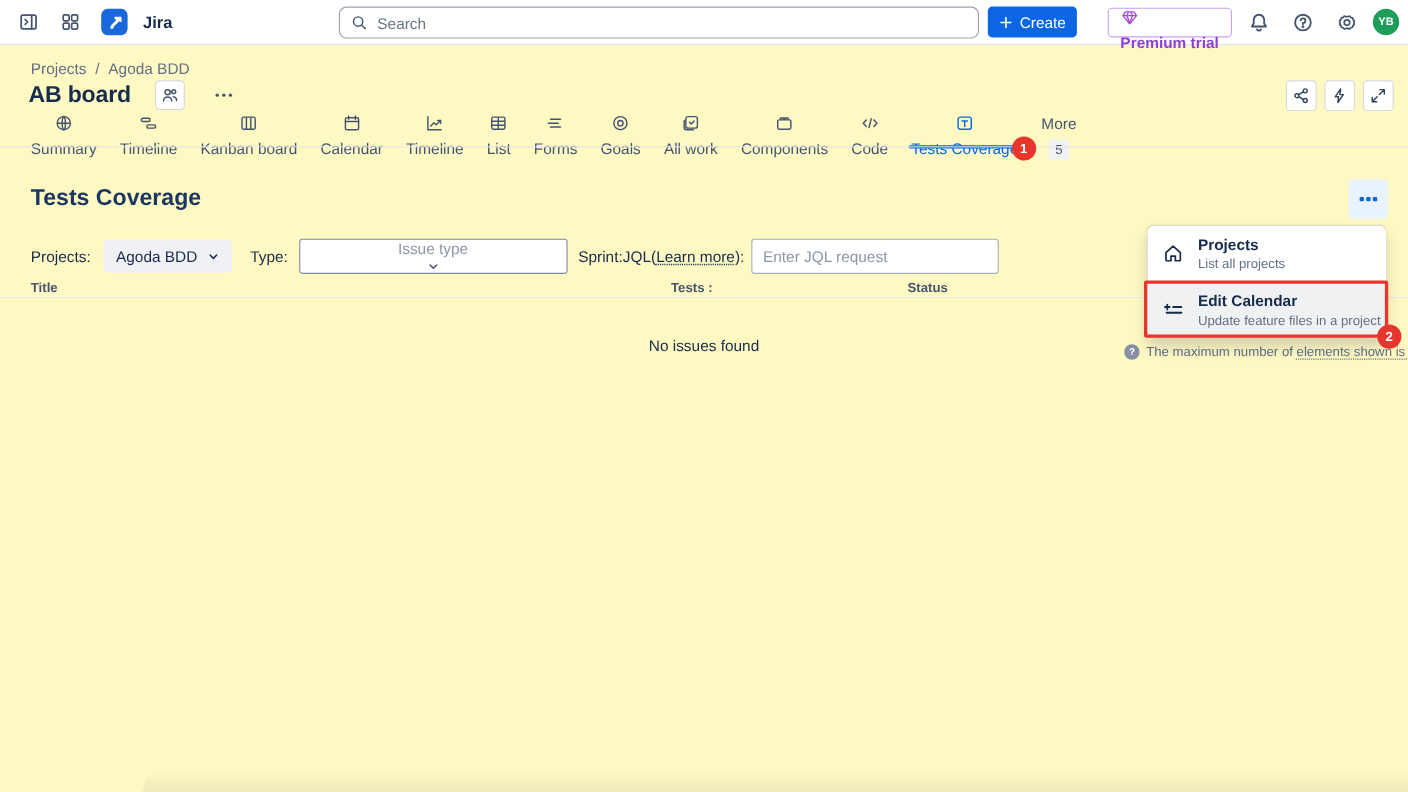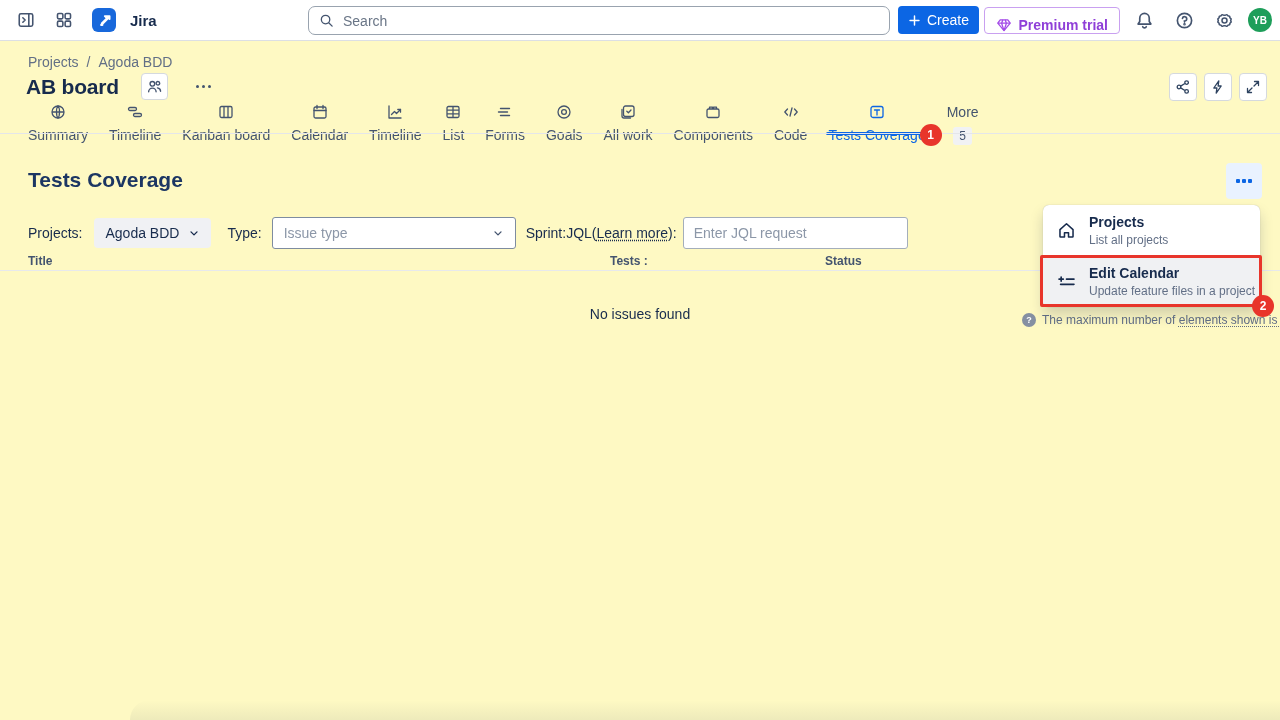--- a/index.html
+++ b/index.html
@@ -19,21 +19,21 @@
   .search-wrap { position:absolute; left:308px; top:6px; width:582px; height:29px; }
   .search-wrap input { width:100%; height:100%; border:1px solid #99A3AF; border-radius:7px;
     padding:0 10px 0 34px; font-size:14px; color:#172B4D; outline:none; font-family:inherit; }
   .search-wrap input::placeholder { color:#697586; }
   .search-icon { position:absolute; left:11px; top:7px; color:#44546F; }
   .create-btn { position:absolute; left:898px; top:6px; width:81px; height:28px; background:#0C66E4;
     color:#fff; border:none; border-radius:4px; font-size:14px; font-weight:500; display:flex;
     align-items:center; justify-content:center; gap:6px; cursor:pointer; font-family:inherit; }
   .topbar-right { position:absolute; right:8px; top:0; height:40px; display:flex; align-items:center; gap:8px; }
   .premium-btn { height:27px; border:1px solid #C9A0F0; background:#fff; border-radius:4px;
-    display:flex; align-items:flex-end; gap:7px; padding:0 11px; cursor:pointer; font-family:inherit; }
+    display:flex; align-items:flex-start; gap:7px; padding:0 11px; cursor:pointer; font-family:inherit;flex-direction:column; }
   .premium-btn span { font-size:14px; font-weight:600; color:#8F3FD8; }
   .avatar { width:24px; height:24px; border-radius:50%; background:#1E9E5A; color:#fff;
     font-size:10px; font-weight:700; display:flex; align-items:center; justify-content:center; cursor:pointer; }
 
   
   .breadcrumb { position:absolute; top:54px; left:28px; display:flex; gap:8px; font-size:14px; color:#626F86; }
   .breadcrumb .crumb { cursor:pointer; }
   .board-title-row { position:absolute; top:73px; left:26px; display:flex; align-items:center; gap:22px; }
   .board-title { font-size:21px; font-weight:700; color:#172B4D; letter-spacing:-0.2px; }
   .small-btn { width:27px; height:27px; border:1px solid #D5D9DE; background:#fff; border-radius:4px;
@@ -65,21 +65,21 @@
     border:none; border-radius:4px; display:flex; align-items:center; justify-content:center; gap:2px; cursor:pointer; }
   .meatball-btn i { width:4px; height:4px; background:#0C66E4; border-radius:1px; }
 
   .filters { position:absolute; top:217px; left:28px; display:flex; align-items:center; height:32px; }
   .f-label { font-size:14px; color:#172B4D; }
   .chip { display:flex; align-items:center; gap:9px; height:30px; padding:0 11px; background:#F0F1F4;
     border:none; border-radius:4px; font-size:14px; color:#172B4D; cursor:pointer; font-family:inherit;
     margin:0 16px 0 12px; }
   .f-select { width:244px; height:32px; border:1px solid #7E8CA0; border-radius:3px; display:flex;
     align-items:center; justify-content:space-between; padding:0 11px; font-size:14px; color:#8C97A8;
-    background:#fff; cursor:pointer; margin:0 10px 0 10px; }
+    background:#fff; cursor:pointer; margin:0 10px 0 10px;flex-direction:column; }
   .f-input { height:32px; border:1px solid #A4AEBB; border-radius:3px; padding:0 10px; font-size:14px;
     color:#172B4D; outline:none; font-family:inherit; }
   .f-input::placeholder { color:#8C97A8; }
   .sprint-input { width:250px; margin:0 10px; }
   .jql-input { width:225px; margin-left:6px; }
   .jql-label { font-size:14px; color:#172B4D; white-space:nowrap; }
   .jql-link { text-decoration:underline dotted; text-underline-offset:2px; cursor:pointer; }
 
   .th { position:absolute; top:254px; font-size:12px; font-weight:700; color:#44546F; }
   .th-title { left:28px; } .th-tests { left:610px;text-align:right; } .th-status { left:825px; }

